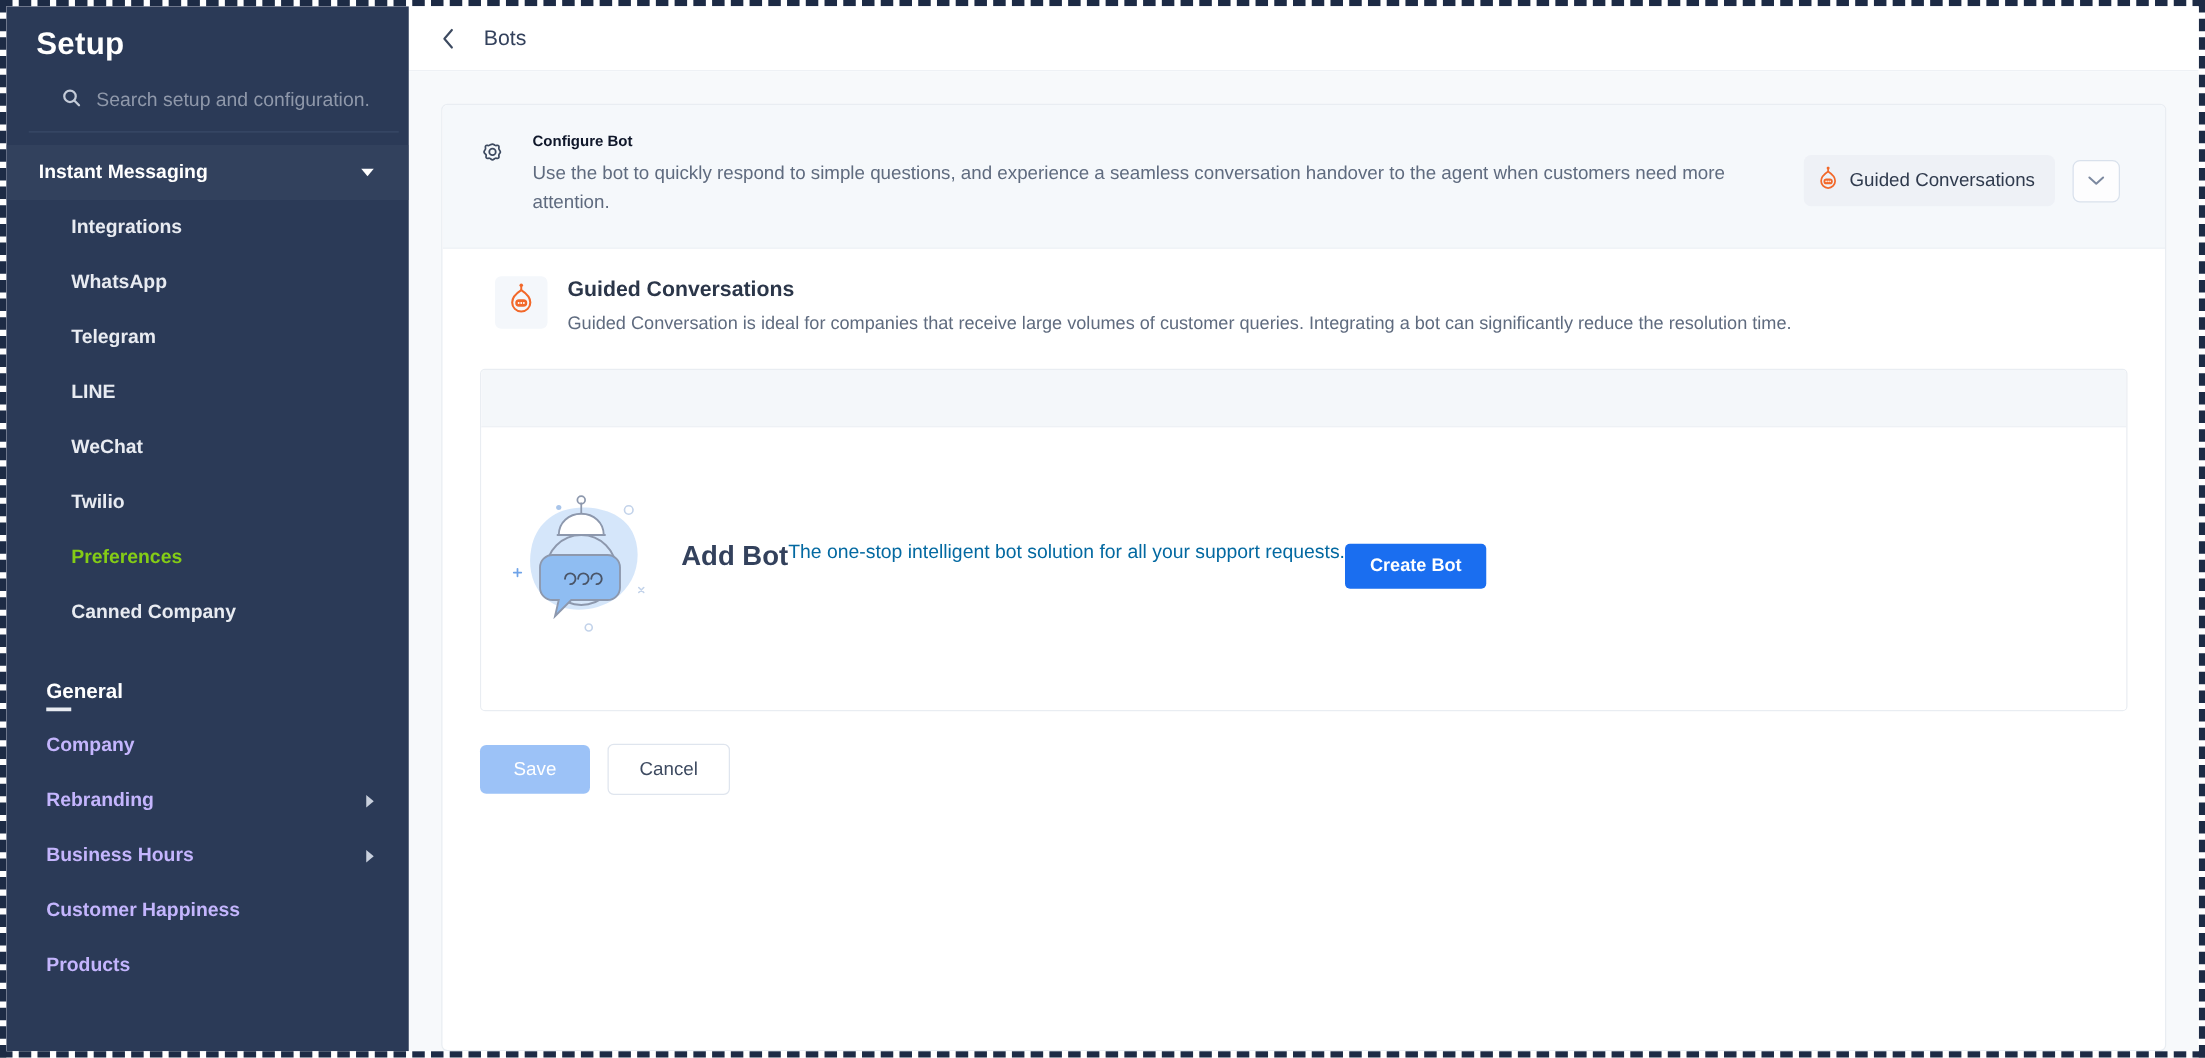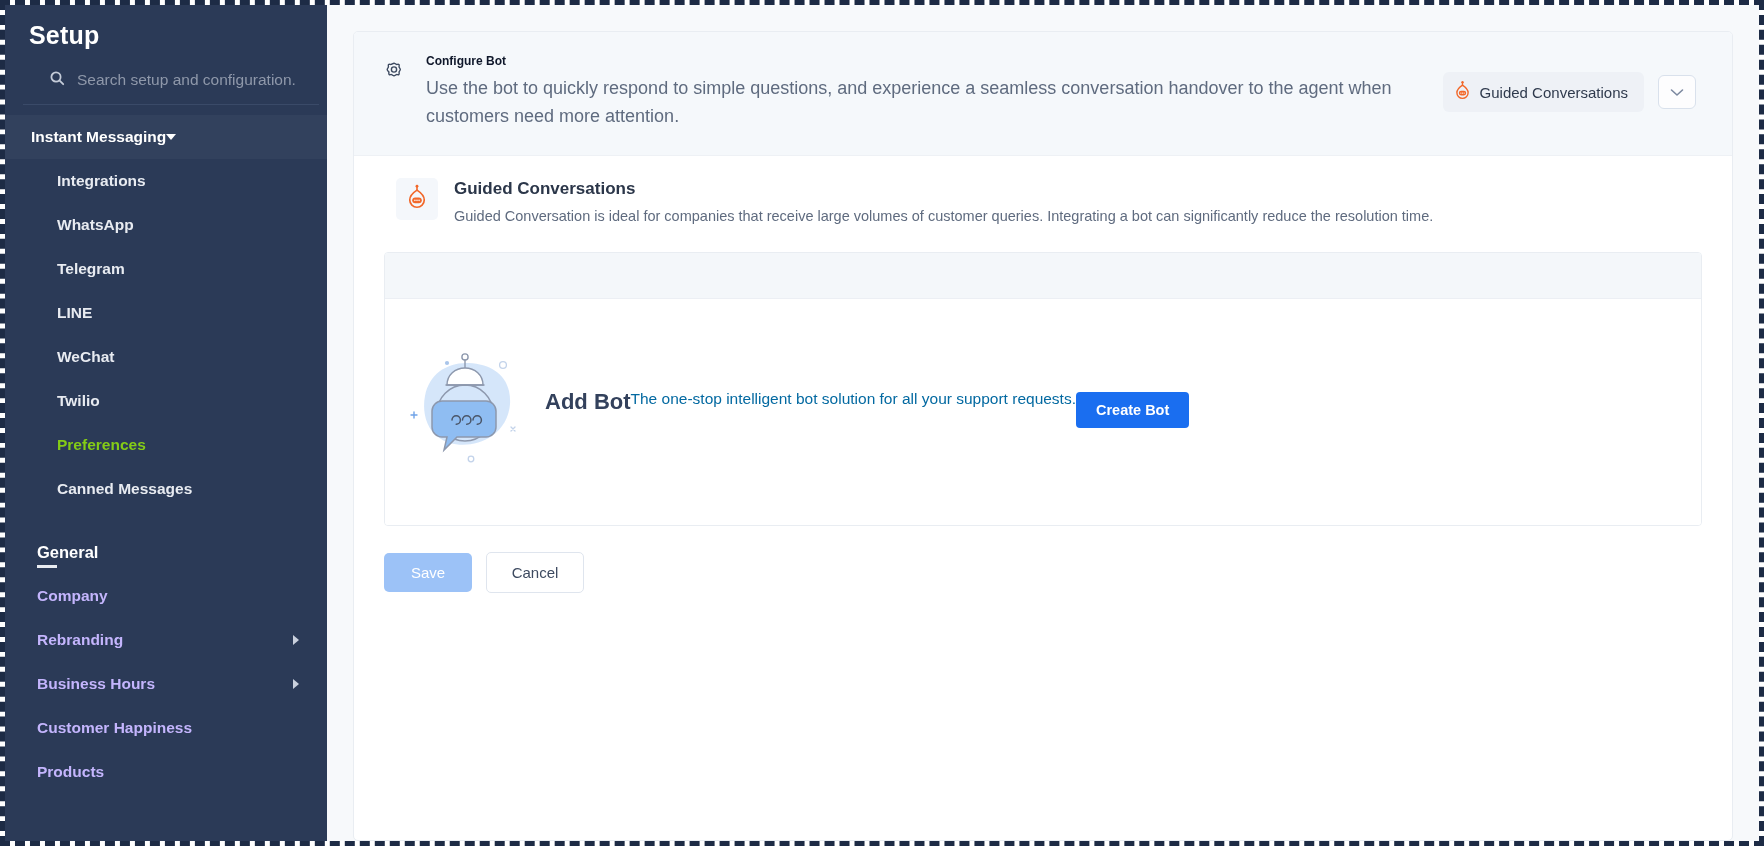--- a/index.html
+++ b/index.html
@@ -48,21 +48,21 @@
   .search-icon { flex: 0 0 16px; color: #c4cbd8; }
   .search-input {
     background: transparent; border: none; outline: none;
     color: #aab3c4; font-size: 15.5px;
     font-family: "Liberation Sans", sans-serif;
     width: 100%;
   }
   .search-input::placeholder { color: #8f98aa; }
 
   .nav-group-head {
-    display: flex; align-items: center; 
+    display: flex; align-items: center; justify-content: space-between;
     background: #39476380;
     padding: 13px 28px 13px 26px;
     font-size: 15.5px; font-weight: 600;
     margin-top: 10px;
   }
   .caret-down {
     width: 0; height: 0;
     border-left: 5px solid transparent;
     border-right: 5px solid transparent;
     border-top: 6px solid #ffffff;
@@ -145,21 +145,21 @@
     gap: 18px;
     border-bottom: 1px solid #eef1f5;
   }
   .gear-wrap { flex: 0 0 26px; padding-top: 4px; color: #3d4a60; }
   .configure-texts { flex: 1 1 auto; min-width: 0; }
   .configure-title {
     font-size: 12px; font-weight: bold; color: #0f172a;
     margin-bottom: 7px;
   }
   .configure-desc {
-    font-size: 18px; color: #5f6b7f; line-height: 1.55;
+    font-size: 15px; color: #5f6b7f; line-height: 1.55;
     max-width: 980px;
   }
   .bot-select-wrap {
     display: flex; align-items: center; gap: 14px;
     flex: 0 0 auto; padding-top: 18px;
   }
   .bot-chip {
     display: flex; align-items: center; gap: 9px;
     background: #eef1f6;
     border-radius: 6px;
@@ -279,21 +279,21 @@
     </div>
 
     <div>
       <div class="nav-sub">Integrations</div>
       <div class="nav-sub">WhatsApp</div>
       <div class="nav-sub">Telegram</div>
       <div class="nav-sub">LINE</div>
       <div class="nav-sub">WeChat</div>
       <div class="nav-sub">Twilio</div>
       <div class="nav-sub active">Preferences</div>
-      <div class="nav-sub">Canned Messages</div>
+      <div class="nav-sub">Canned Company</div>
     </div>
 
     <div class="section-label">General</div>
 
     <div class="nav-item">
       <span>Company</span>
     </div>
     <div class="nav-item">
       <span>Rebranding</span>
       <span class="caret-right"></span>
@@ -305,20 +305,28 @@
     <div class="nav-item">
       <span>Customer Happiness</span>
     </div>
     <div class="nav-item">
       <span>Products</span>
     </div>
   </aside>
 
   <main class="main">
 
+    <div class="topbar">
+      <span class="back-chevron">
+        <svg width="12" height="18" viewBox="0 0 12 18" fill="none">
+          <polyline points="8.5,2 2.5,9 8.5,16" stroke="#3d4a60" stroke-width="1.7" fill="none" stroke-linecap="round" stroke-linejoin="round"></polyline>
+        </svg>
+      </span>
+      <span class="crumb-text">Bots</span>
+    </div>
 
     <div class="content-area">
       <div class="panel">
 
         <div class="configure-row">
           <span class="gear-wrap">
             <svg width="24" height="24" viewBox="0 0 24 24" fill="none">
               <path d="M12 3.2c1 0 1.5 1 2.4 1.2.9.2 1.8-.5 2.5.2.7.7 0 1.6.2 2.5.2.9 1.2 1.4 1.2 2.4s-1 1.5-1.2 2.4c-.2.9.5 1.8-.2 2.5-.7.7-1.6 0-2.5.2-.9.2-1.4 1.2-2.4 1.2s-1.5-1-2.4-1.2c-.9-.2-1.8.5-2.5-.2-.7-.7 0-1.6-.2-2.5C6.2 11 5.2 10.5 5.2 9.5S6.2 8 6.4 7.1c.2-.9-.5-1.8.2-2.5.7-.7 1.6 0 2.5-.2C10 4.2 11 3.2 12 3.2z" stroke="#3d4a60" stroke-width="1.4" fill="none" transform="translate(0,2)"></path>
               <circle cx="12" cy="11.5" r="2.6" stroke="#3d4a60" stroke-width="1.4" fill="none"></circle>
             </svg>

